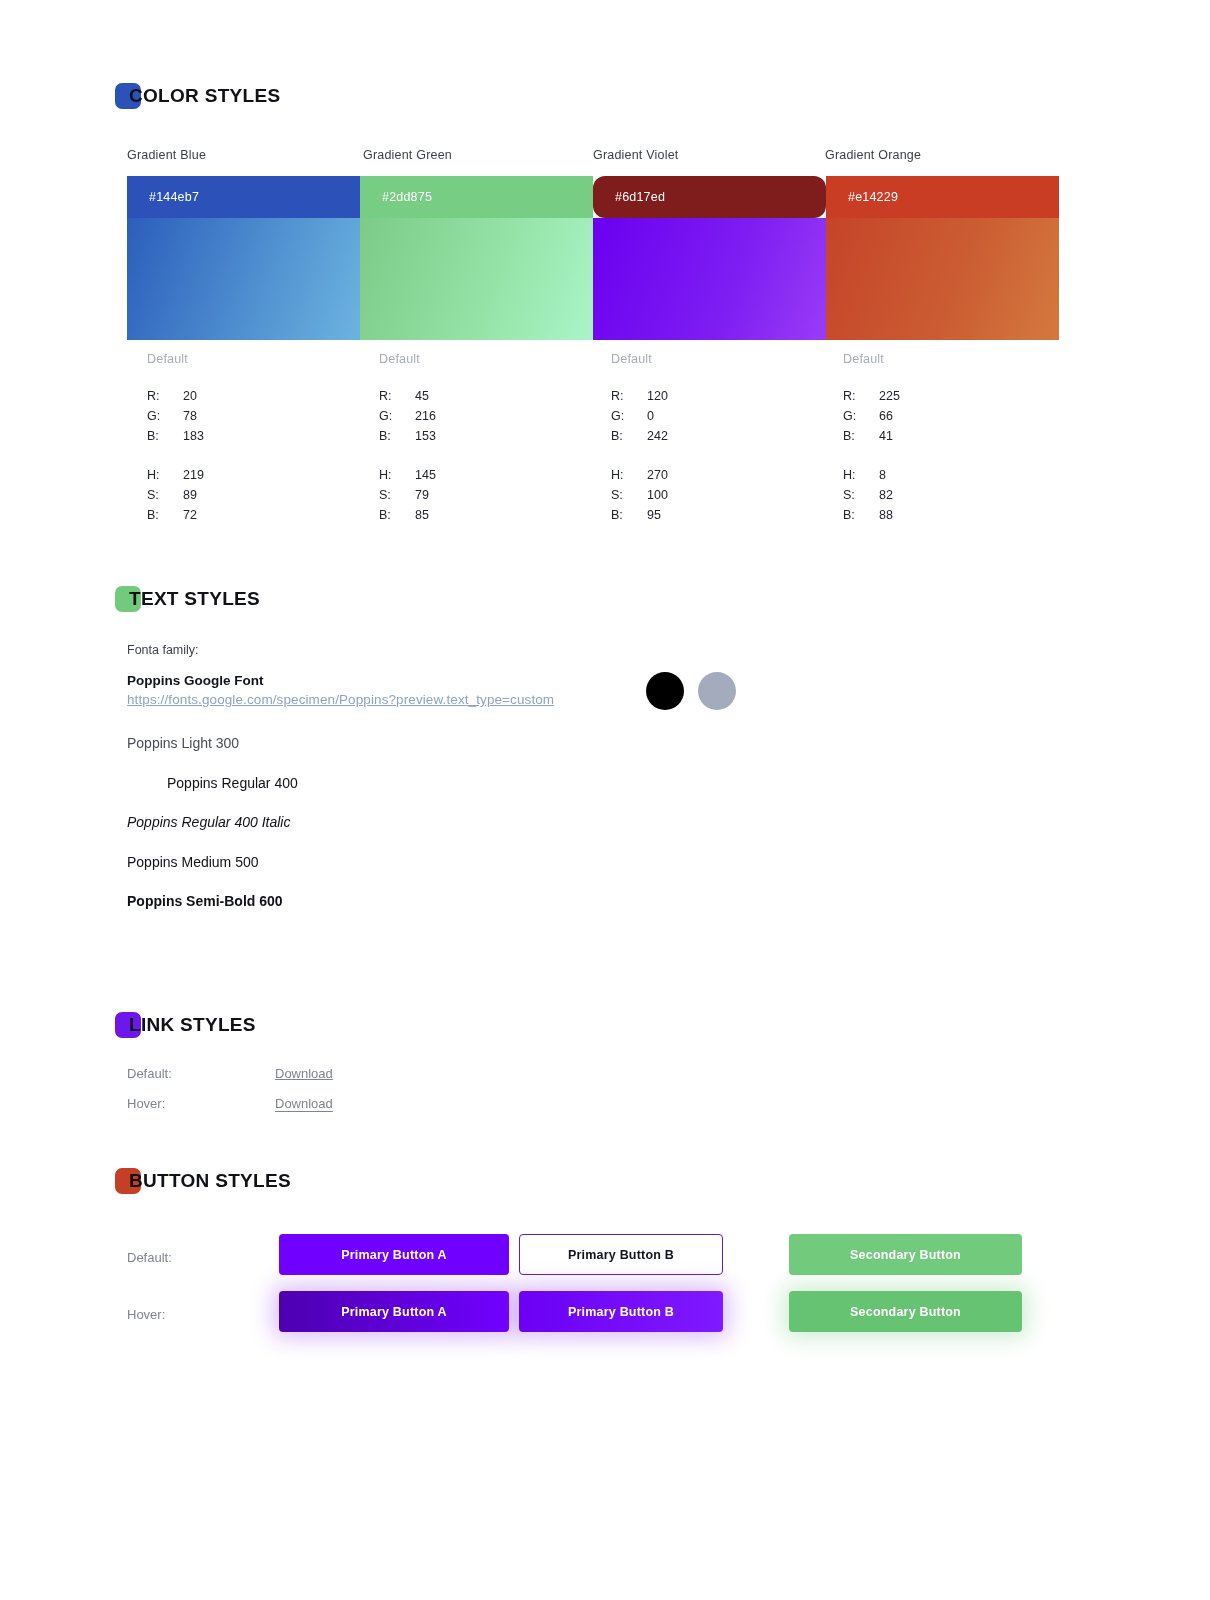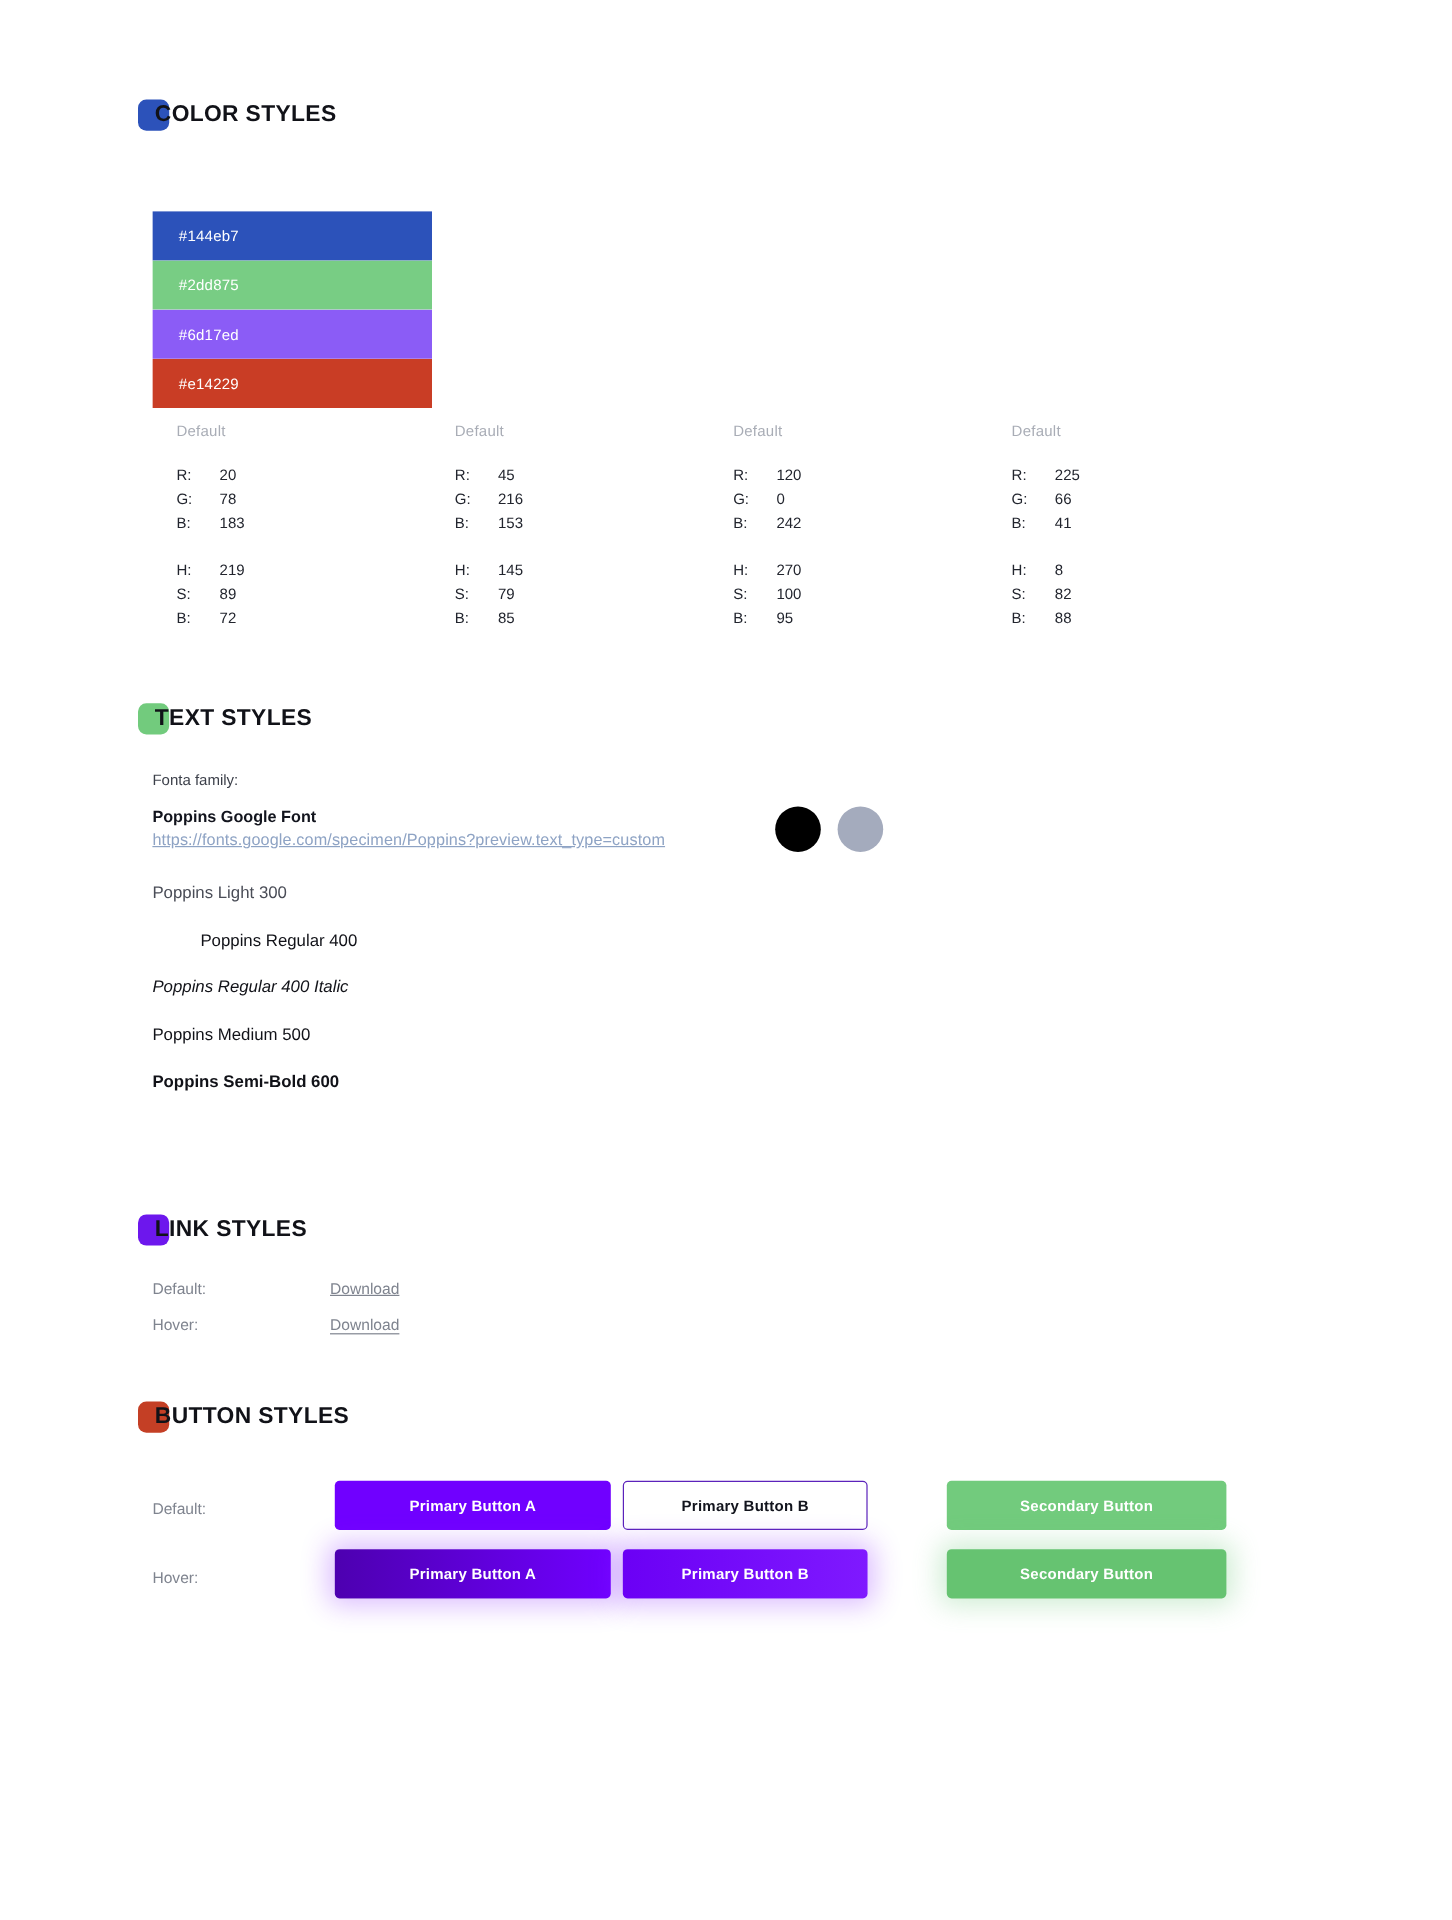--- a/index.html
+++ b/index.html
@@ -34,21 +34,21 @@
   }
 
   
   .swatch-labels { position: absolute; left: 127px; top: 148px; width: 932px; height: 20px; }
   .swatch-label {
     position: absolute;
     font-size: 12.5px;
     color: #3b3f49;
     letter-spacing: .2px;
   }
-  .swatch-row { position: absolute; left: 127px; top: 176px; width: 932px; height: 164px; display: flex; flex-direction: column; }
+  .swatch-row { position: absolute; left: 127px; top: 176px; width: 932px; height: 164px; display: flex; }
   .swatch { position: relative; width: 233px; height: 164px; overflow: hidden; }
   .swatch-top {
     position: absolute; left: 0; top: 0; right: 0; height: 42px;
     display: flex; align-items: center;
   }
   .swatch-hex {
     font-size: 12.5px; color: #ffffff; margin-left: 22px; letter-spacing: .2px;
   }
   .swatch-grad { position: absolute; left: 0; top: 42px; right: 0; bottom: 0; }
 
@@ -124,36 +124,42 @@
 </head>
 <body>
 
 <div class="page">
 
   <div class="section-head" style="left:115px; top:83px;">
     <div class="section-chip" style="background:#2c52ba;"></div>
     <div class="section-title">COLOR STYLES</div>
   </div>
 
+  <div class="swatch-labels">
+    <div class="swatch-label" style="left:0px;">Gradient Blue</div>
+    <div class="swatch-label" style="left:236px;">Gradient Green</div>
+    <div class="swatch-label" style="left:466px;">Gradient Violet</div>
+    <div class="swatch-label" style="left:698px;">Gradient Orange</div>
+  </div>
 
   <div class="swatch-row">
     <div class="swatch">
       <div class="swatch-top" style="background:#2c52ba;">
         <span class="swatch-hex">#144eb7</span>
       </div>
       <div class="swatch-grad" style="background:linear-gradient(110deg,#2b5ebb 0%,#4f8fd0 55%,#6cb4e0 100%);"></div>
     </div>
     <div class="swatch">
       <div class="swatch-top" style="background:#78cd84;">
         <span class="swatch-hex">#2dd875</span>
       </div>
       <div class="swatch-grad" style="background:linear-gradient(110deg,#7ccb87 0%,#95e2a6 55%,#aaf5c8 100%);"></div>
     </div>
     <div class="swatch">
-      <div class="swatch-top" style="background:#8b5cf6;">
+      <div class="swatch-top" style="background:#7f1d1d;border-radius:12px;">
         <span class="swatch-hex">#6d17ed</span>
       </div>
       <div class="swatch-grad" style="background:linear-gradient(110deg,#6a00f0 0%,#7e1ef3 60%,#9a3cf5 100%);"></div>
     </div>
     <div class="swatch">
       <div class="swatch-top" style="background:#c93d25;">
         <span class="swatch-hex">#e14229</span>
       </div>
       <div class="swatch-grad" style="background:linear-gradient(110deg,#c54429 0%,#cb5c32 55%,#d4793f 100%);"></div>
     </div>

